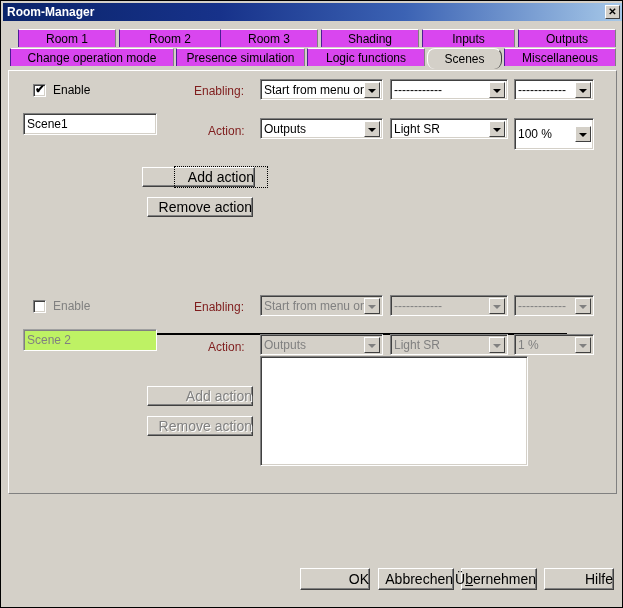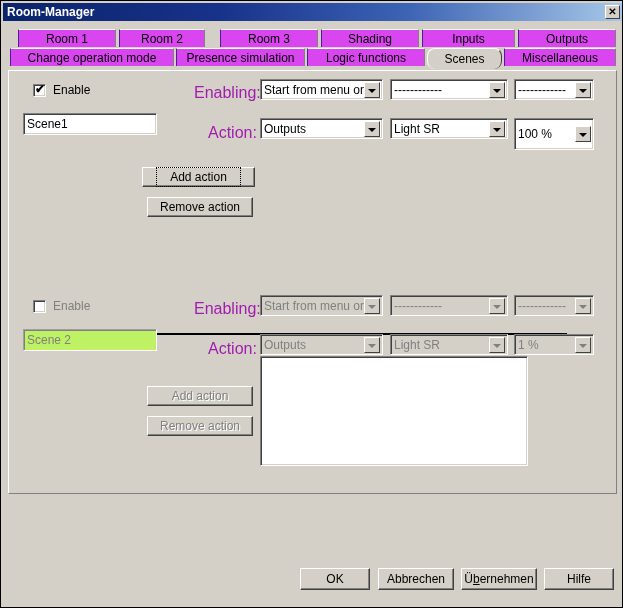--- a/index.html
+++ b/index.html
@@ -122,22 +122,22 @@
     background: #d4d0c8;
     border-top: 1px solid #ffffff;
     border-left: 1px solid #ffffff;
     border-right: 1px solid #808080;
     border-bottom: 1px solid #808080;
   }
 
   
   .lbl {
     position: absolute;
-    font-size: 16px;
-    color: #a21caf;
+    font-size: 12px;
+    color: #7f1d1d;
     white-space: nowrap;
   }
 
   
   .cbx-wrap {
     position: absolute;
     display: flex;
     align-items: center;
     cursor: default;
   }
@@ -247,23 +247,23 @@
     position: absolute;
     box-sizing: border-box;
     background: #d4d0c8;
     border-top: 1px solid #ffffff;
     border-left: 1px solid #ffffff;
     border-right: 1px solid #404040;
     border-bottom: 1px solid #404040;
     box-shadow: inset -1px -1px 0 #808080;
     display: flex;
     align-items: center;
-    justify-content: center;
+    justify-content: flex-end;
     font-family: "Liberation Sans", sans-serif;
-    font-size: 12px;
+    font-size: 14px;
     color: #000000;
     white-space: nowrap;
     cursor: default;
   }
   .btn .cap { position: relative; }
   .btn.focused .cap::before {
     content: "";
     position: absolute;
     left: -14px; right: -14px; top: -3px; bottom: -3px;
     border: 1px dotted #000000;
@@ -325,21 +325,21 @@
   <div id="titlebar">
     <span id="title-text">Room-Manager</span>
     <div id="close-btn">✕</div>
   </div>
 
   <div id="tabs">
     <div class="tab-row row1">
         <div class="tab" style="left: 10px; width: 98px;">
           <span>Room 1</span>
         </div>
-        <div class="tab" style="left: 111px; width: 86px;">
+        <div class="tab" style="left: 111px; width: 102px;">
           <span>Room 2</span>
         </div>
         <div class="tab" style="left: 212px; width: 98px;">
           <span>Room 3</span>
         </div>
         <div class="tab" style="left: 313px; width: 98px;">
           <span>Shading</span>
         </div>
         <div class="tab" style="left: 414px; width: 93px;">
           <span>Inputs</span>

